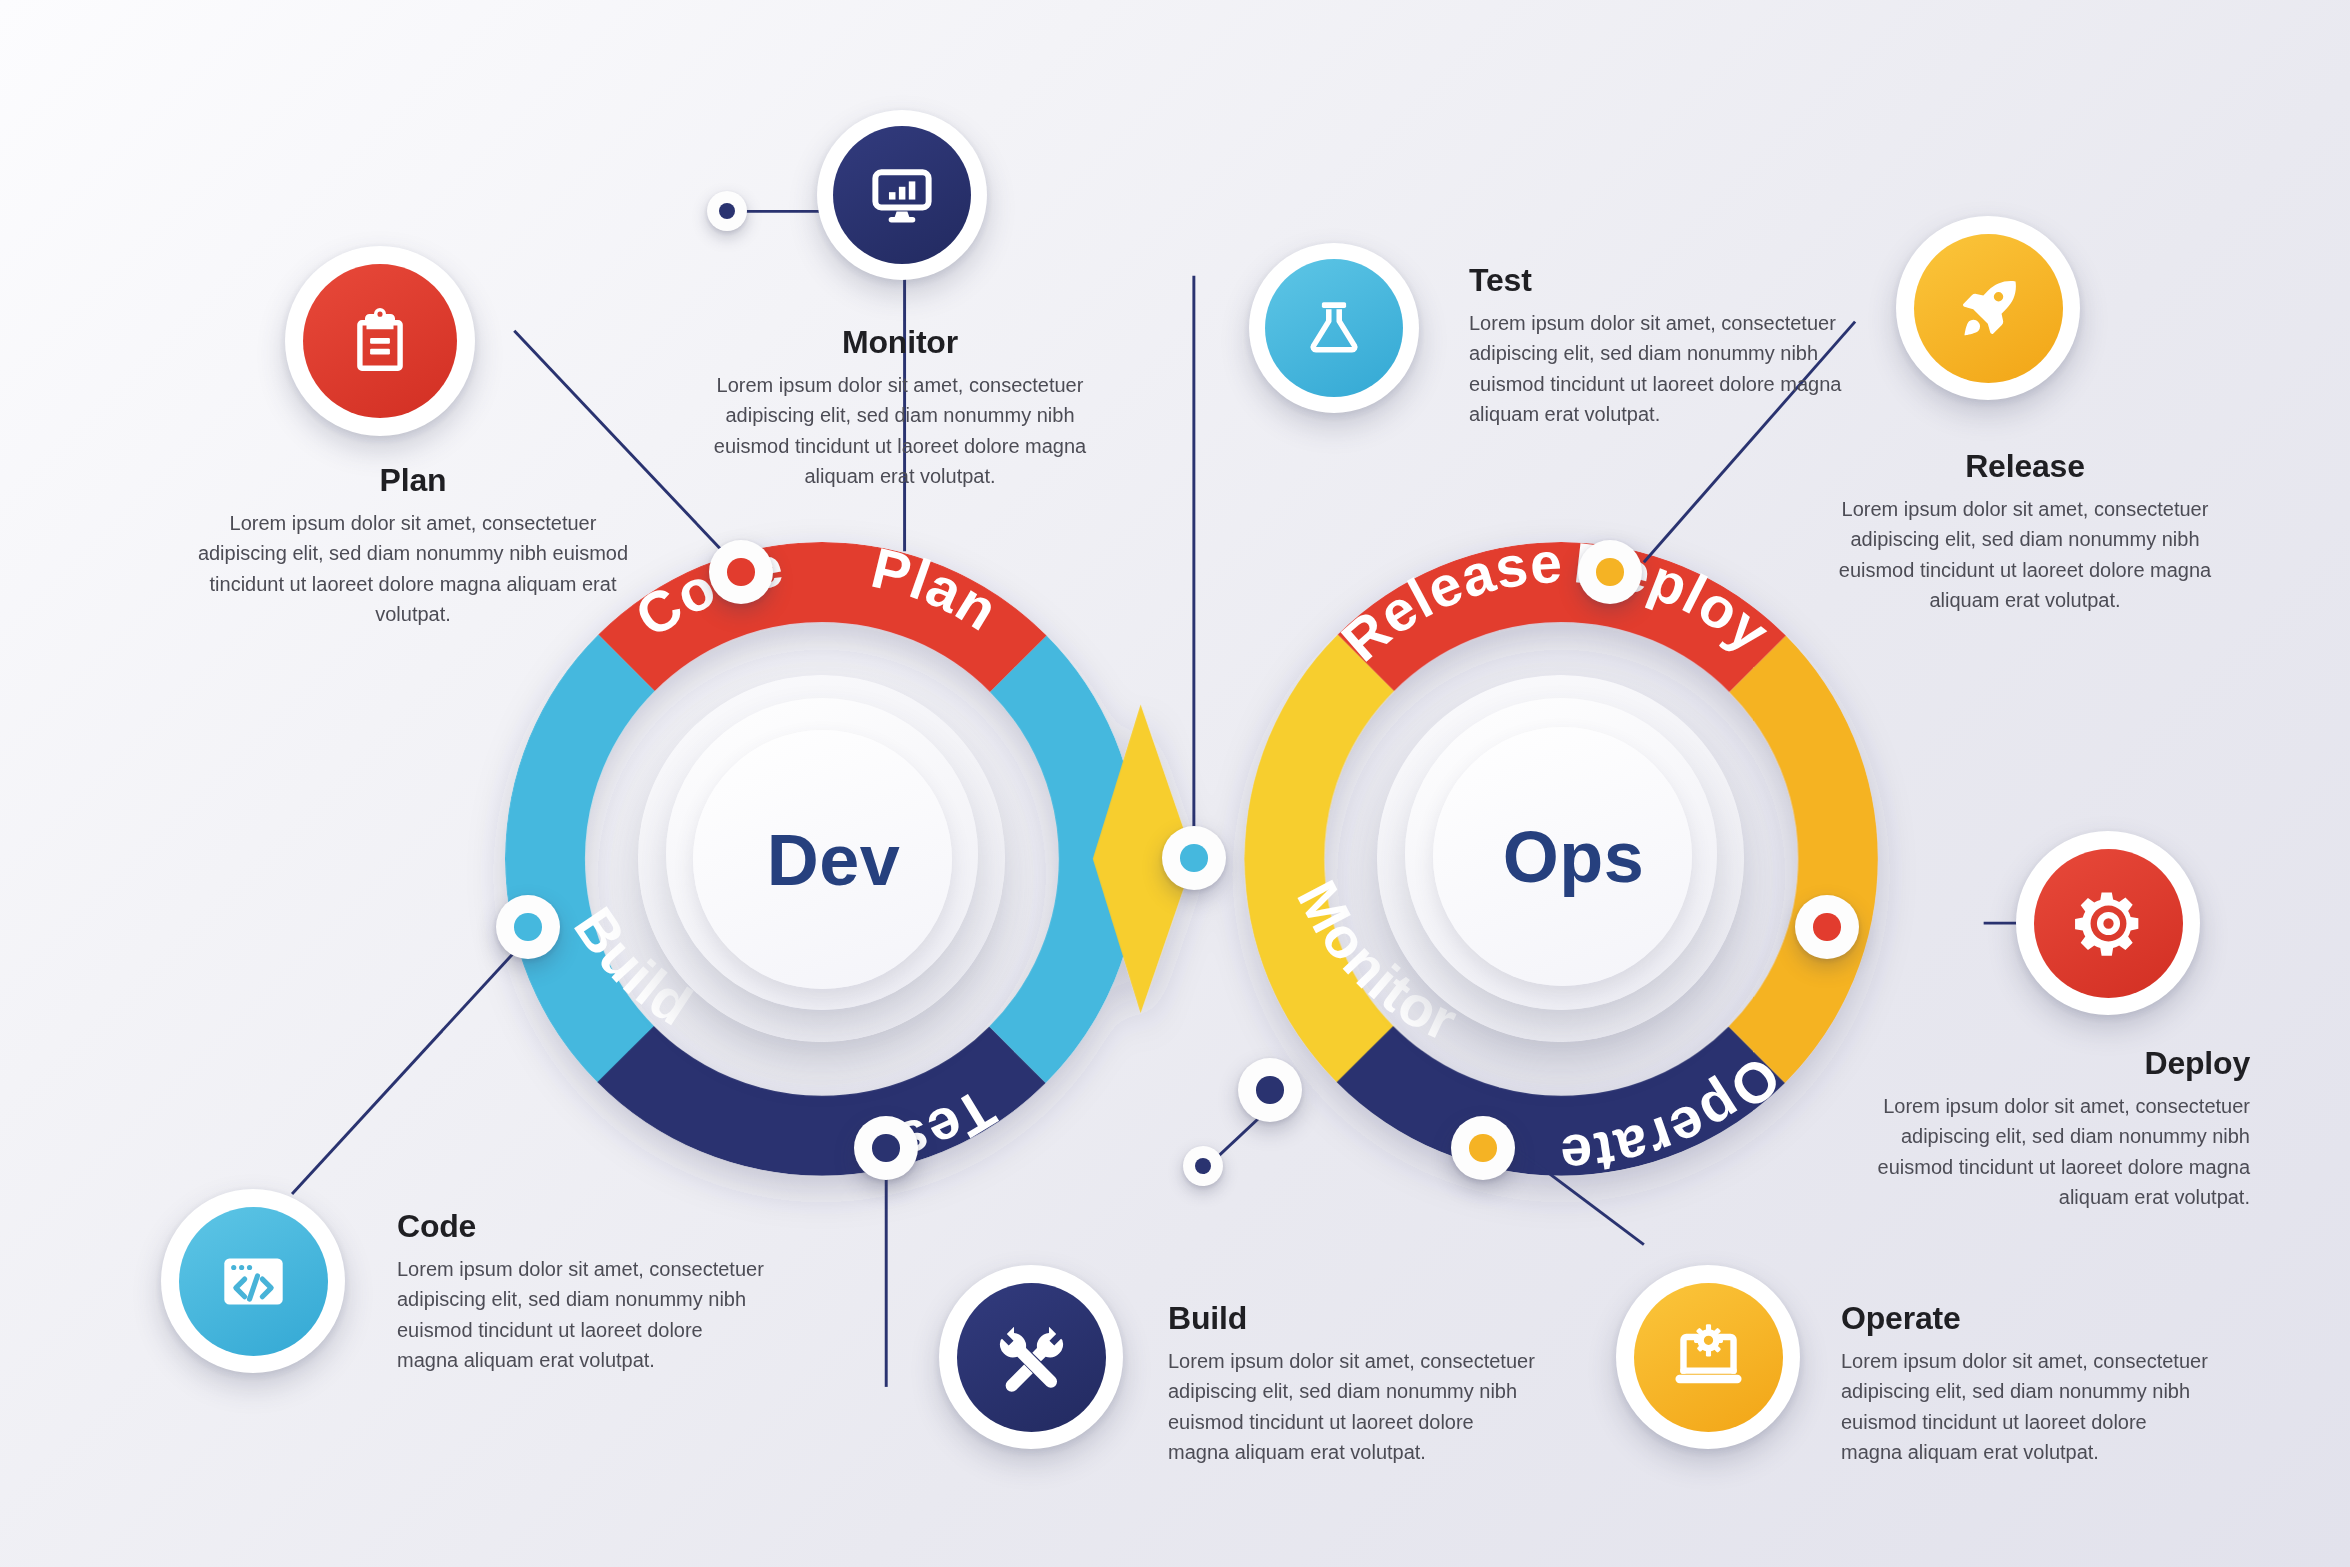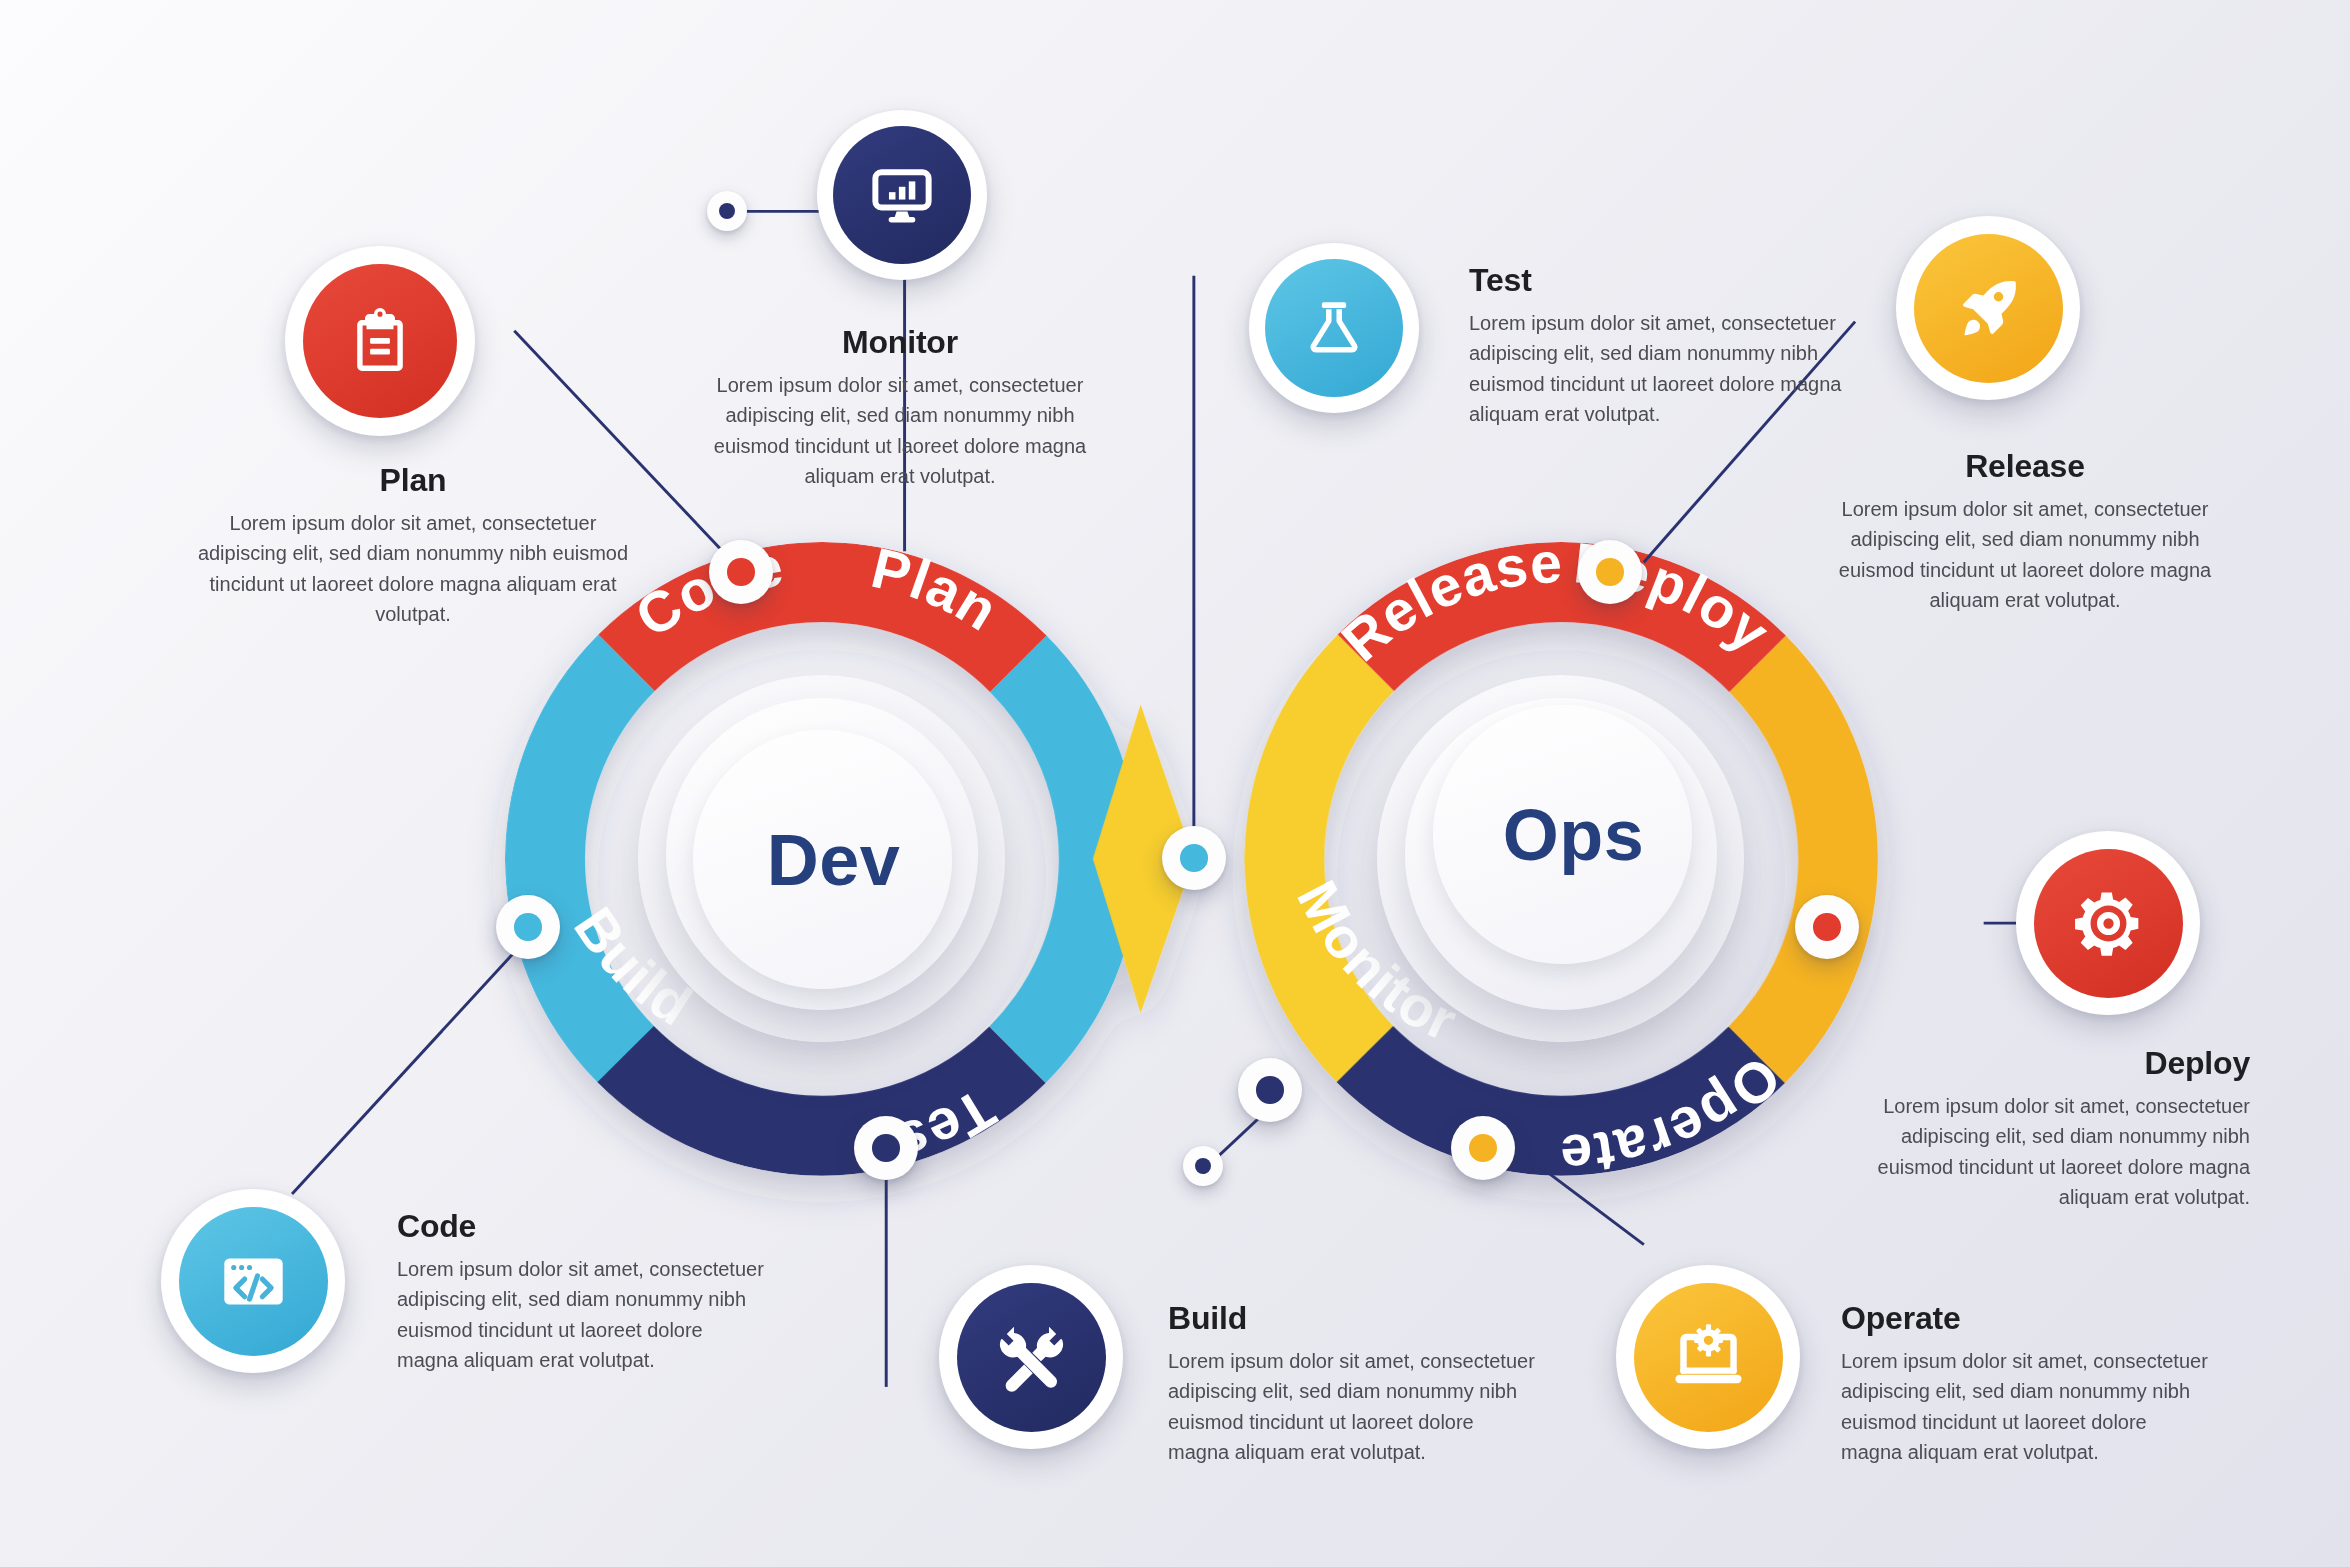--- a/index.html
+++ b/index.html
@@ -166,21 +166,21 @@
   </svg>
 
   <div class="hub l1" style="left:638px; top:675px; width:367px; height:367px;"></div>
   <div class="hub l2" style="left:666px; top:698px; width:312px; height:312px;"></div>
   <div class="hub l3" style="left:693px; top:730px; width:259px; height:259px;">
     <span class="hub-label">Dev</span>
   </div>
 
   <div class="hub l1" style="left:1377px; top:675px; width:367px; height:367px;"></div>
   <div class="hub l2" style="left:1405px; top:698px; width:312px; height:312px;"></div>
-  <div class="hub l3" style="left:1433px; top:705px; width:259px; height:259px;">
+  <div class="hub l3" style="left:1433px; top:727px; width:259px; height:259px;">
     <span class="hub-label">Ops</span>
   </div>
 
   <div class="node" style="left:709px; top:540px; width:64px; height:64px;">
     <div class="core" style="width:27.5px;height:27.5px;background:#E23C2E;"></div>
   </div>
   <div class="node" style="left:496px; top:895px; width:64px; height:64px;">
     <div class="core" style="width:27.5px;height:27.5px;background:#45B8DE;"></div>
   </div>
   <div class="node" style="left:854px; top:1116px; width:64px; height:64px;">

